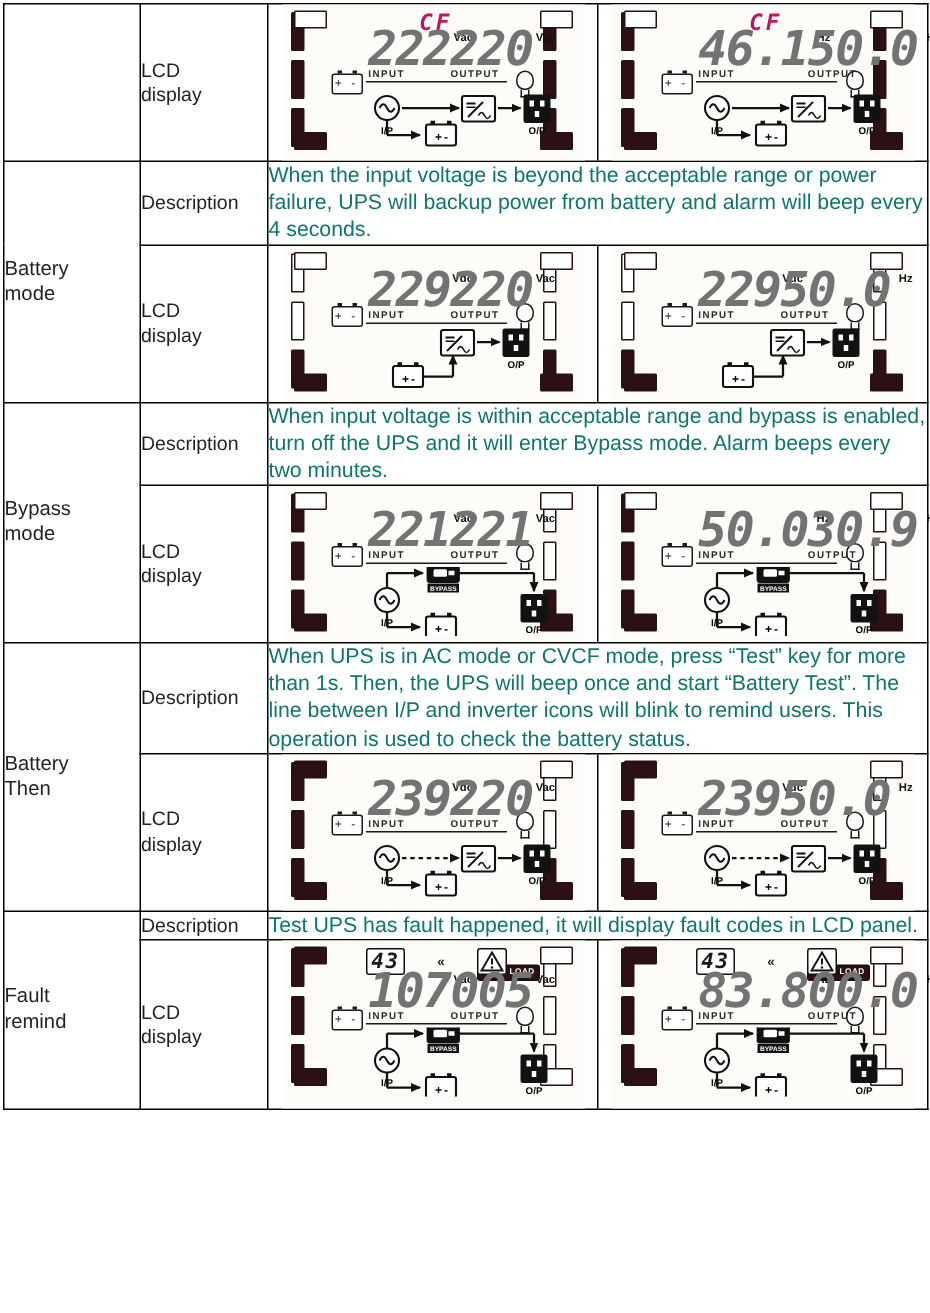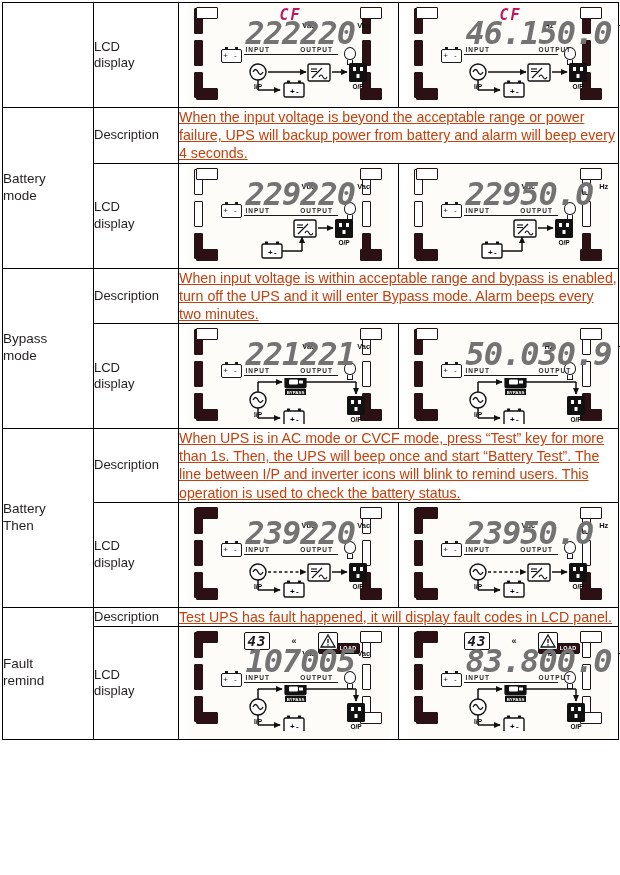--- a/index.html
+++ b/index.html
@@ -44,22 +44,21 @@
     width: 84px;
     padding: 0 0 0 8px;
     font-size: 13px;
     line-height: 1.25;
     color: #231f20;
   }
   td.desc-cell {
     padding: 6px 8px 6px 9px;
     font-size: 14.2px;
     line-height: 1.28;
-    color: #c2410c;
-    text-decoration: underline;
+    color: #0f766e;
   }
   td.lcd-cell {
     padding: 3px 0 3px 0;
     text-align: center;
   }
   .lcd-pair {
     display: flex;
     align-items: center;
     justify-content: space-around;
     gap: 0px;

